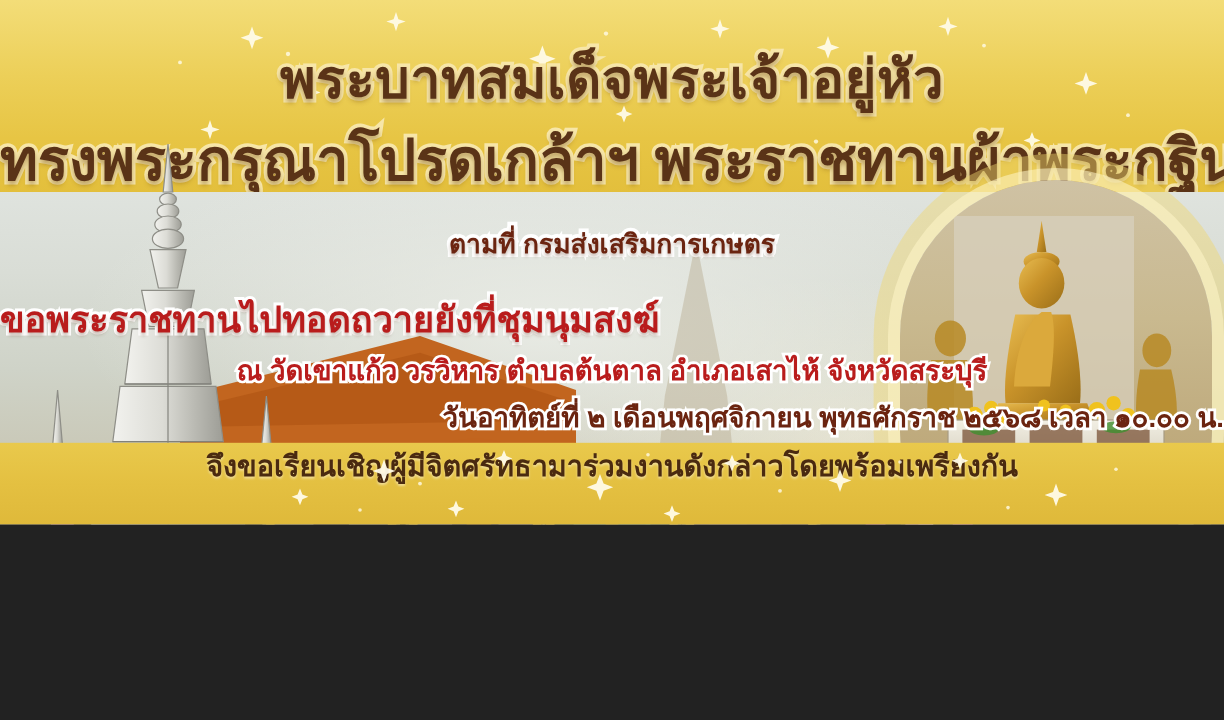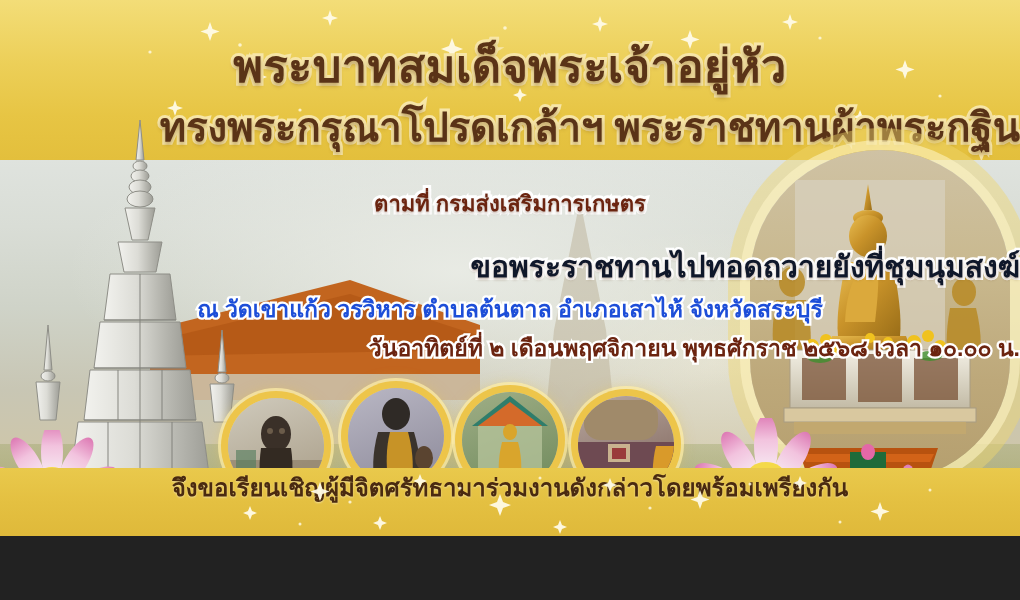--- a/index.html
+++ b/index.html
@@ -1,17 +1,17 @@
 <!DOCTYPE html>
 <html><head>
 <meta charset="utf-8">
 <style>
   html,body{margin:0;padding:0;background:#222;}
   #banner{
-    position:relative;width:1020px;height:536px;overflow:hidden;
+    position:relative;width:1020px;height:437px;overflow:hidden;
     font-family:"Liberation Sans","DejaVu Sans",sans-serif;
     background:#e8c84a;
   }
   
   .layer{position:absolute;}
   .bg-base{
     inset:0;
     background:
       linear-gradient(170deg,#f0d86a 0%,#e9c849 28%,#e8c44a 55%,#f2da72 80%,#eed061 100%);
   }
@@ -80,43 +80,43 @@
   
   .txt{position:absolute;white-space:nowrap;font-weight:bold;}
   .title1{
     left:0;right:0;top:30px;text-align:center;font-size:45px;letter-spacing:.5px;
     color:#5a3317;
     -webkit-text-stroke:6px #f7e6a8;
     paint-order:stroke fill;
     text-shadow:0 3px 4px rgba(120,80,20,.45);
   }
   .title2{
-    left:0;right:0;top:95px;text-align:right;font-size:40px;
+    left:0;right:0;top:95px;text-align:right;font-size:48px;
     color:#5a3317;
     -webkit-text-stroke:6px #f7e6a8;
     paint-order:stroke fill;
     text-shadow:0 3px 4px rgba(120,80,20,.45);
   }
   .body1{
     left:0;right:0;top:186px;text-align:center;font-size:22px;
     color:#6b2410;
     -webkit-text-stroke:6px #ffffff;
     paint-order:stroke fill;
     text-shadow:0 2px 3px rgba(90,50,20,.35);
   }
   .body2{
-    left:0;right:0;top:243px;text-align:right;font-size:30px;
-    color:#0f172a;
+    left:0;right:0;top:243px;text-align:left;font-size:30px;
+    color:#b91c1c;
     -webkit-text-stroke:5px #ffffff;
     paint-order:stroke fill;
     text-shadow:0 2px 3px rgba(90,50,20,.35);
   }
   .body3{
     left:0;right:0;top:291px;text-align:center;font-size:23px;
-    color:#1d4ed8;
+    color:#b91c1c;
     -webkit-text-stroke:4.5px #ffffff;
     paint-order:stroke fill;
   }
   .body4{
     left:0;right:0;top:330px;text-align:right;font-size:23px;
     color:#6b2410;
     -webkit-text-stroke:4.5px #ffffff;
     paint-order:stroke fill;
   }
   .footer-txt{

